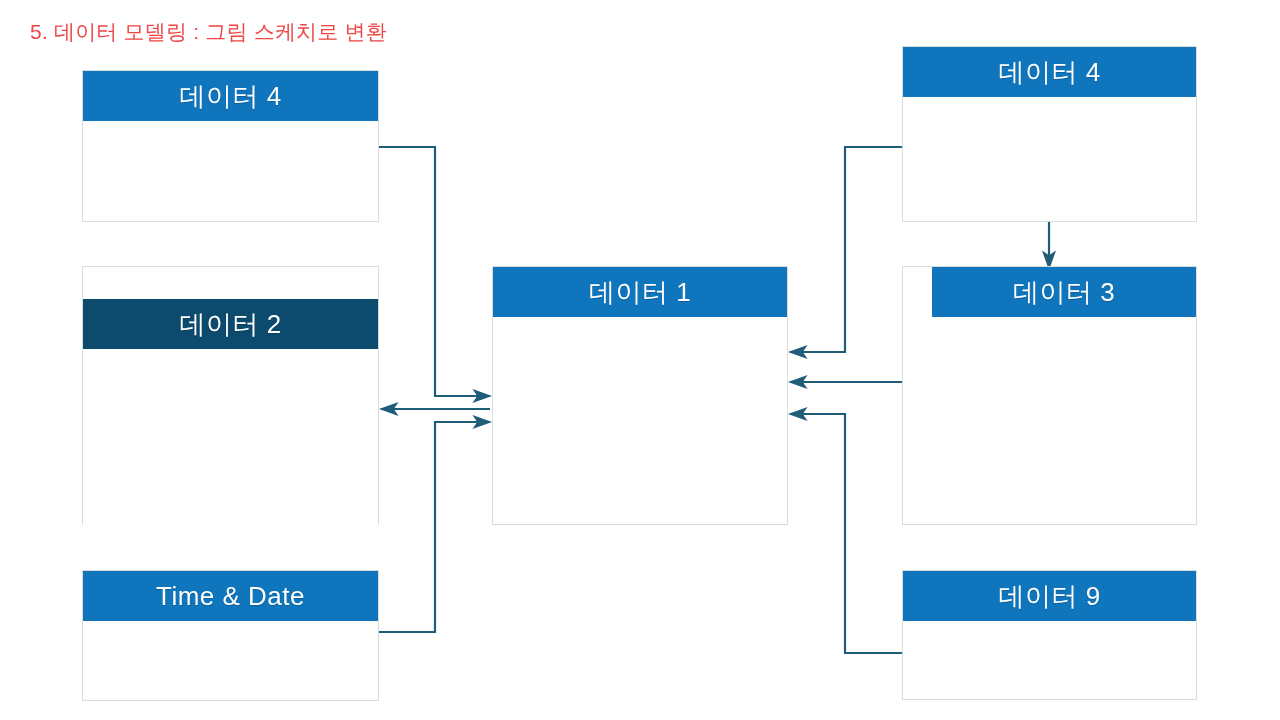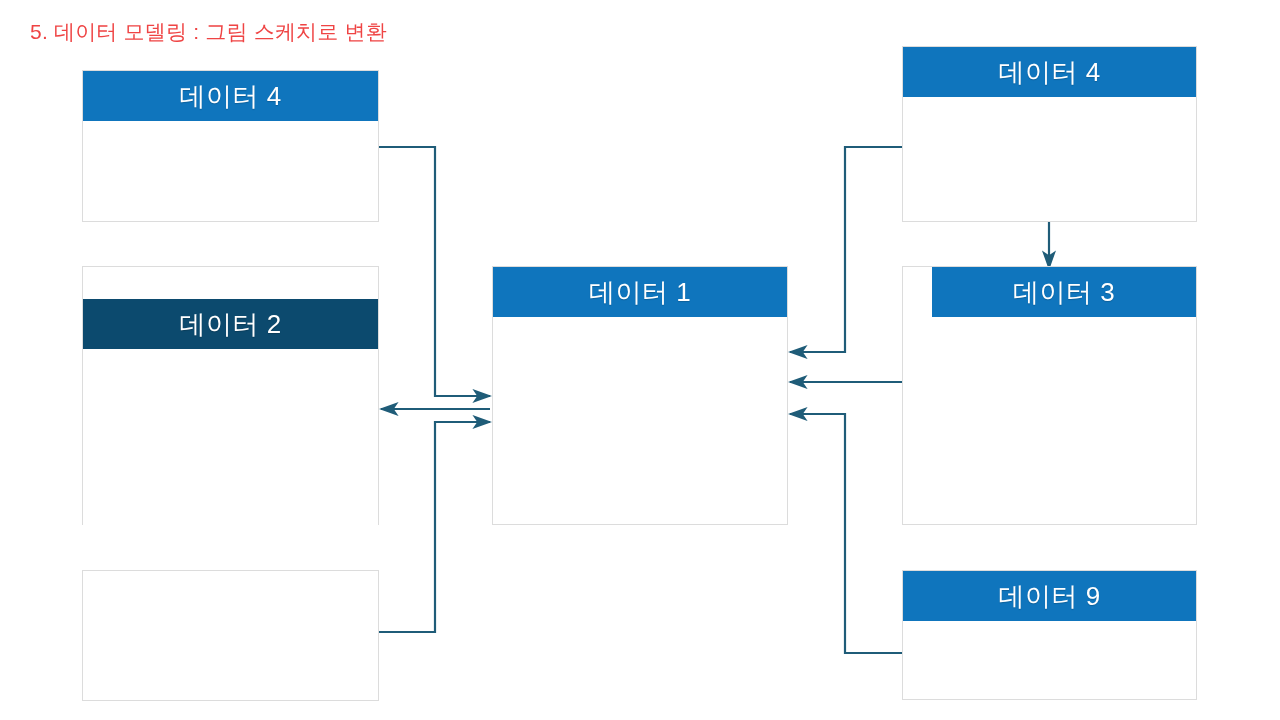--- a/index.html
+++ b/index.html
@@ -95,20 +95,21 @@
   <div id="entity-layer">
       <div class="entity" style="left: 82px; top: 70px; width: 297px; height: 152px; border-color: rgb(220, 220, 220); background: rgb(255, 255, 255);">
         <div class="entity-header" style="background: rgb(15, 117, 189); color: rgb(255, 255, 255);">데이터 4</div>
         <div class="entity-body"></div>
       </div>
       <div class="entity" style="left: 82px; top: 266px; width: 297px; height: 259px; border-color: rgb(220, 220, 220); background: rgb(255, 255, 255);">
         <div class="entity-header" style="background: #0c4a6e; color: rgb(255, 255, 255); margin-top: 32px;">데이터 2</div>
         <div class="entity-body"></div>
       </div>
       <div class="entity" style="left: 82px; top: 570px; width: 297px; height: 131px; border-color: rgb(220, 220, 220); background: rgb(255, 255, 255);">
+        <div class="entity-header" style="background: rgb(15, 117, 189); color: rgb(255, 255, 255);">Time &amp; Date</div>
         <div class="entity-body"></div>
       </div>
       <div class="entity" style="left: 492px; top: 266px; width: 296px; height: 259px; border-color: rgb(220, 220, 220); background: rgb(255, 255, 255);">
         <div class="entity-header" style="background: rgb(15, 117, 189); color: rgb(255, 255, 255);">데이터 1</div>
         <div class="entity-body"></div>
       </div>
       <div class="entity" style="left: 902px; top: 46px; width: 295px; height: 176px; border-color: rgb(220, 220, 220); background: rgb(255, 255, 255);">
         <div class="entity-header" style="background: rgb(15, 117, 189); color: rgb(255, 255, 255);">데이터 4</div>
         <div class="entity-body"></div>
       </div>

